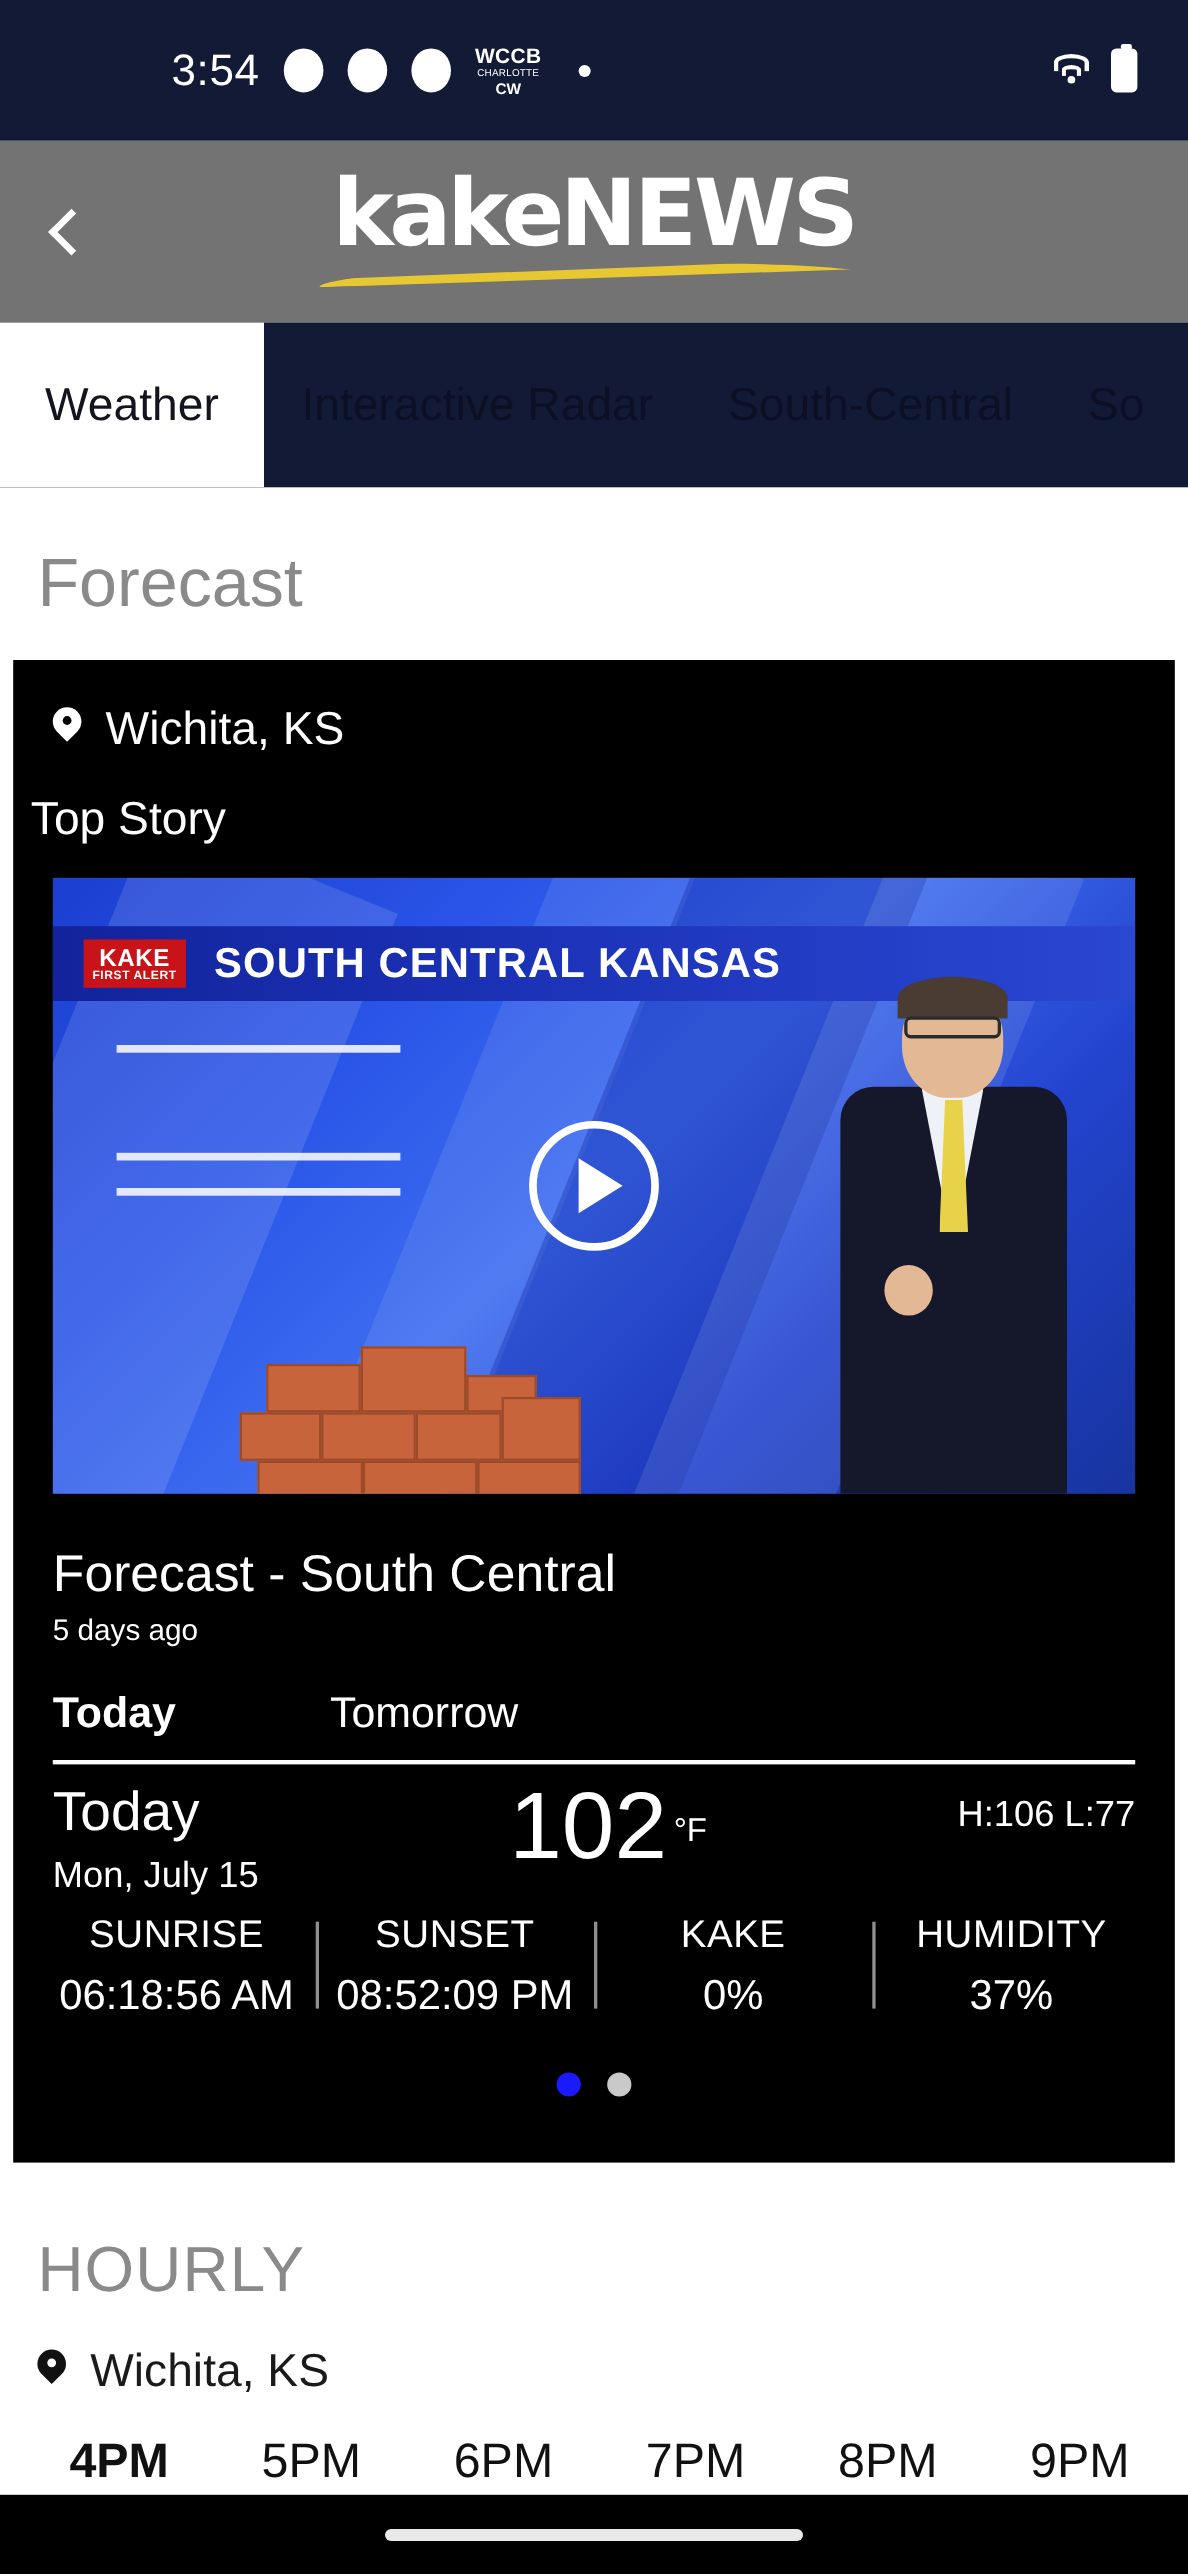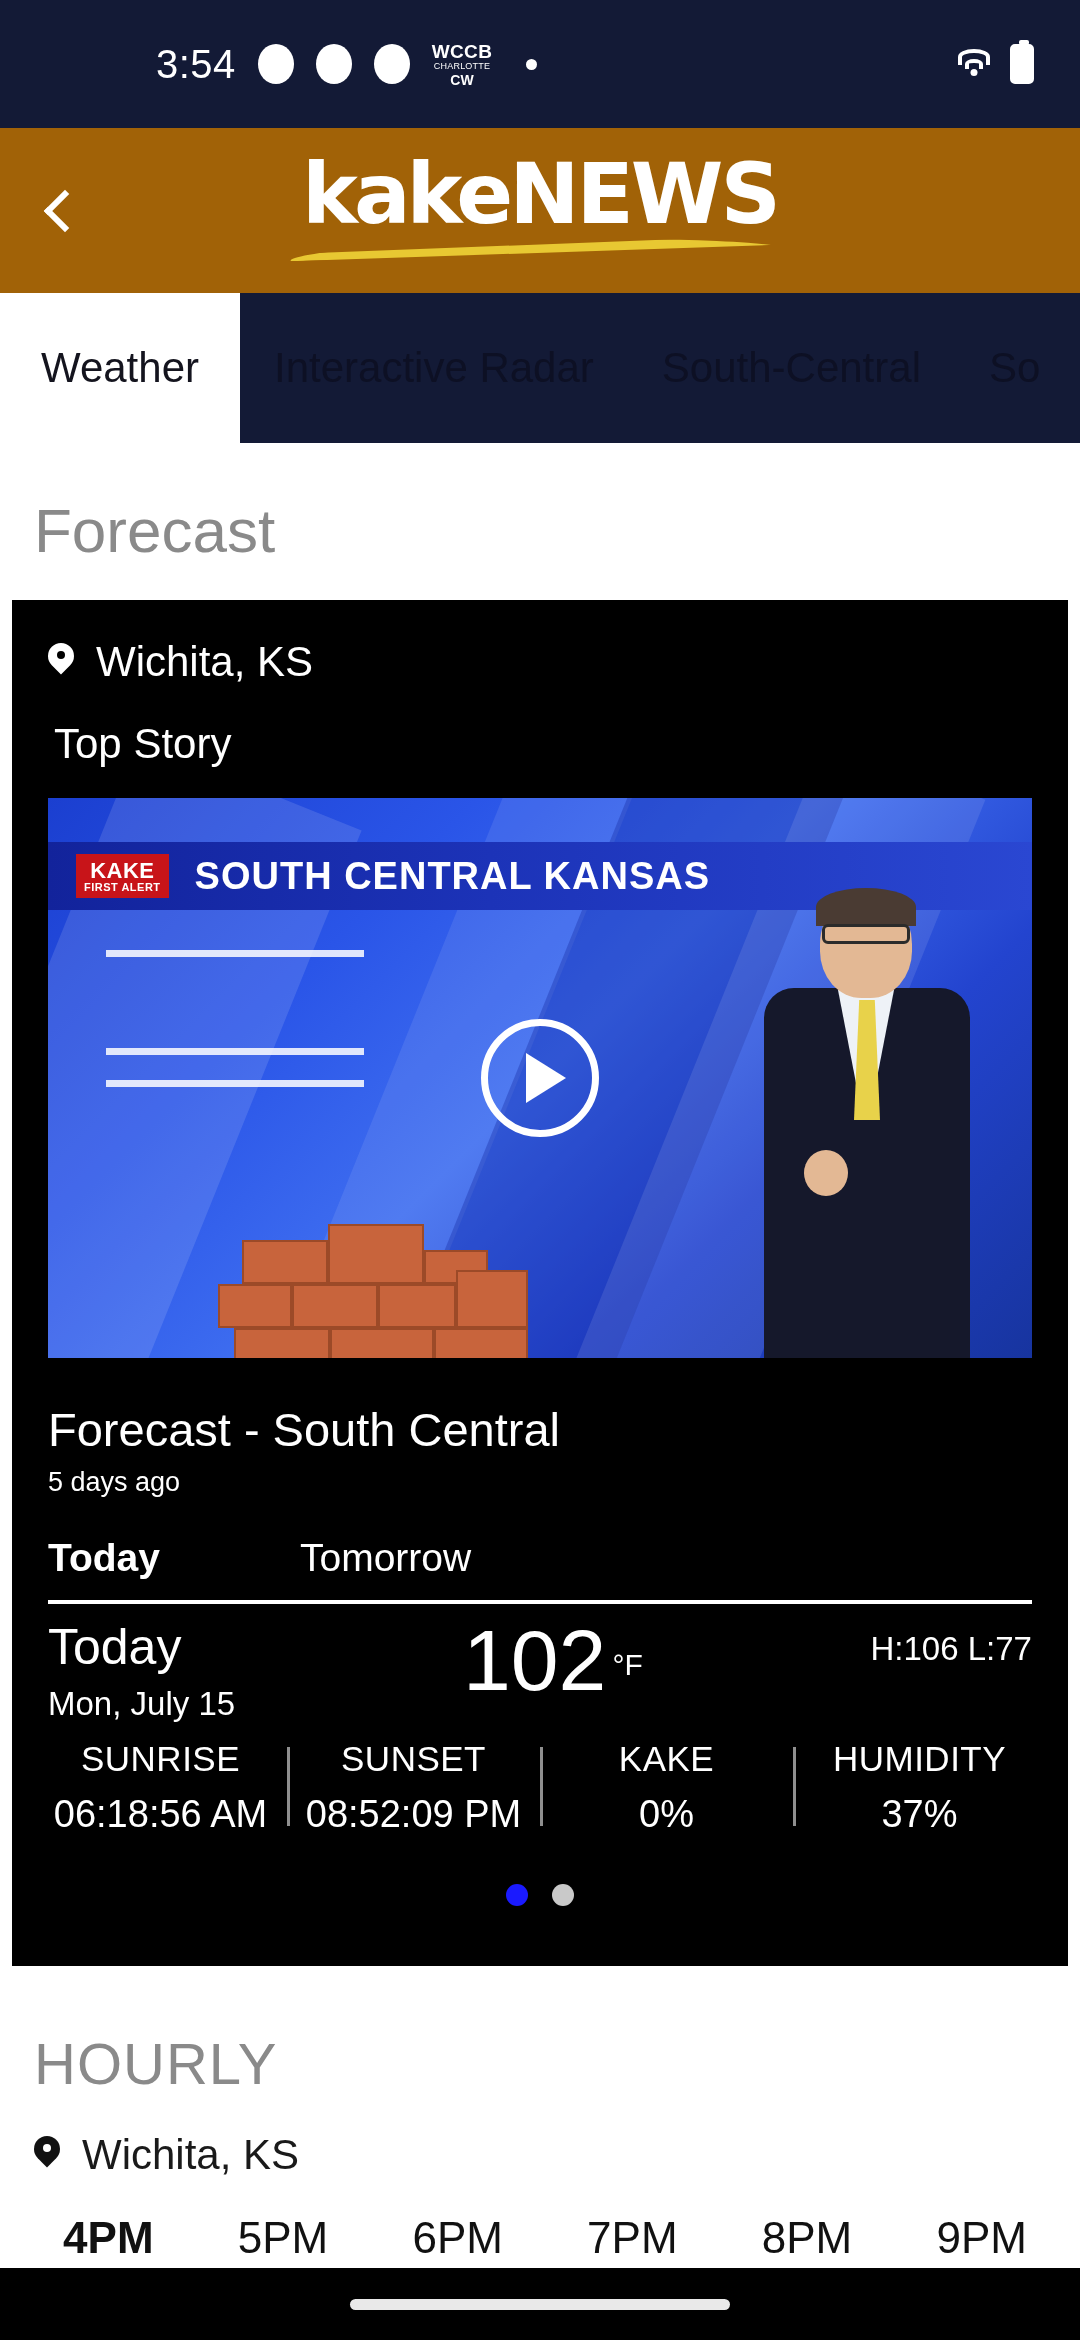--- a/index.html
+++ b/index.html
@@ -22,21 +22,21 @@
   .sb-dot{ width:36px;height:40px;border-radius:50%;background:#fff; }
   .sb-small-dot{ width:11px;height:11px;border-radius:50%;background:#fff; margin-left:12px;}
   .wccb{ display:flex;flex-direction:column;align-items:center;line-height:1; color:#fff;}
   .wccb b{ font-size:19px; font-weight:700; letter-spacing:.3px;}
   .wccb .ch{ font-size:9px; letter-spacing:.2px; margin-top:1px;}
   .wccb .cw{ font-size:14px; font-weight:700; margin-top:2px;text-align:center;}
   .sb-right{ display:flex; align-items:center; gap:16px; }
 
   
   .header{
-    height:165px; background:#a16207;
+    height:165px; background:#737373;
     display:flex; align-items:center; position:relative;
   }
   .back-btn{
     width:120px; display:flex; align-items:center; justify-content:center;
     cursor:pointer;
   }
   .chev{
     width:30px;height:30px;border-left:6px solid #fff;border-bottom:6px solid #fff;
     transform:rotate(45deg); margin-left:10px;
   }
@@ -83,21 +83,21 @@
   .pin{ width:26px;height:38px; position:relative; flex:none;}
   .pin:before{
     content:""; position:absolute; left:0; top:0;
     width:26px;height:26px;border-radius:50% 50% 50% 0;
     background:#fff; transform:rotate(-45deg);
   }
   .pin:after{
     content:""; position:absolute; left:9px; top:8px;
     width:8px;height:8px;border-radius:50%; background:#000;
   }
-  .top-story{ color:#fff; font-size:42px; padding:34px 36px 30px 42px; }
+  .top-story{ color:#fff; font-size:42px; padding:34px 36px 30px 16px; }
 
   
   .video{
     position:relative; margin:0 36px; height:560px;
     background:linear-gradient(135deg,#1b3fd0 0%,#2a55e8 28%,#3f6ef0 50%,#2344cf 72%,#17349f 100%);
     overflow:hidden; cursor:pointer;
   }
   .v-stripe{ position:absolute; background:rgba(255,255,255,.12); }
   .v-s1{ left:-60px; top:-40px; width:240px; height:760px; transform:rotate(22deg); }
   .v-s2{ left:330px; top:-120px; width:120px; height:880px; transform:rotate(22deg); background:rgba(255,255,255,.09);}

